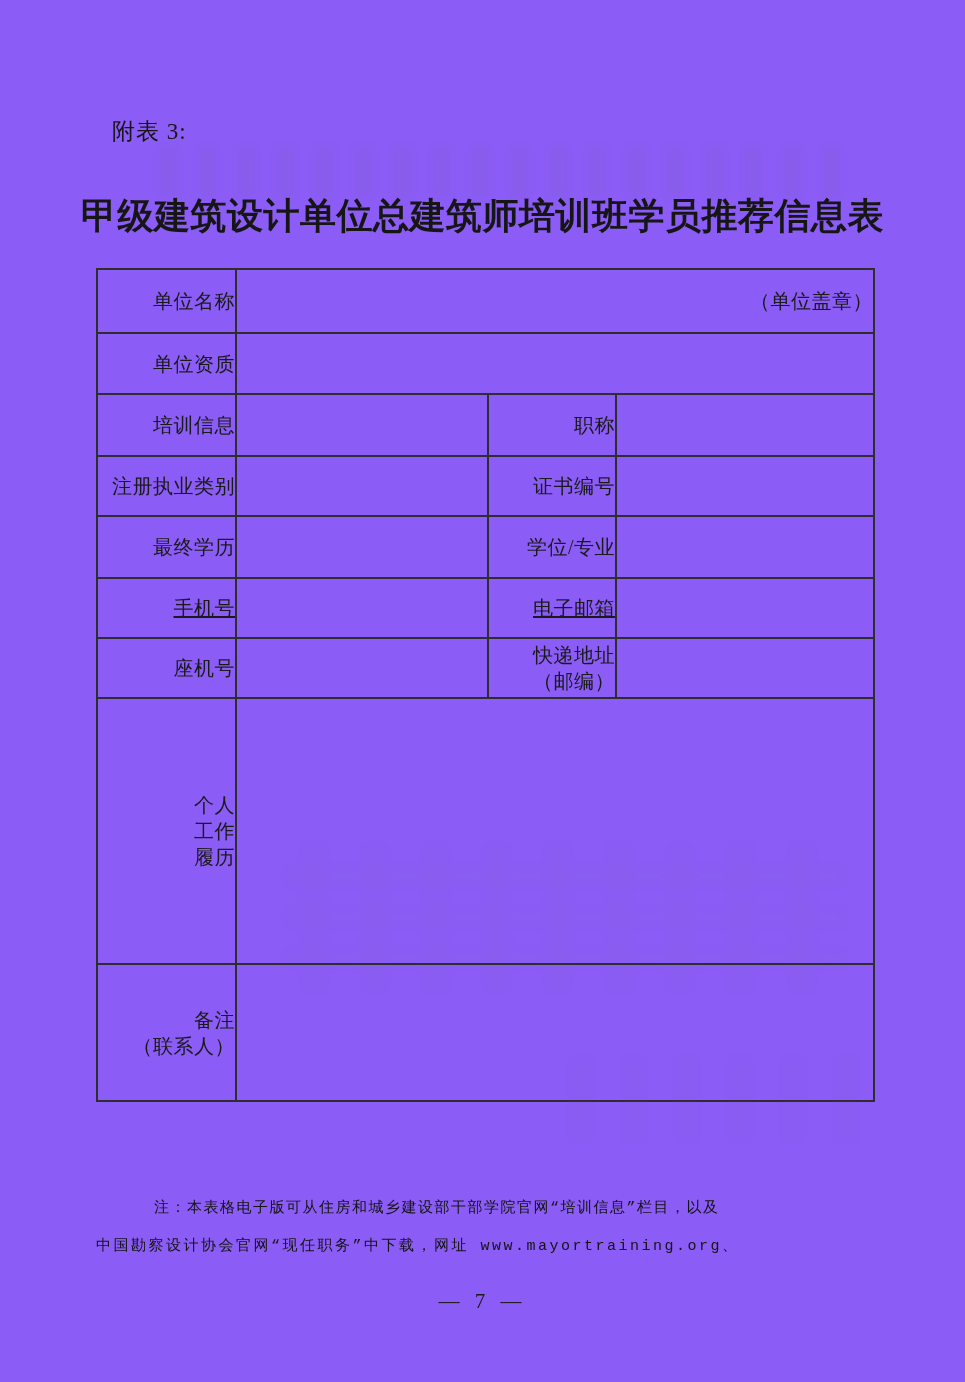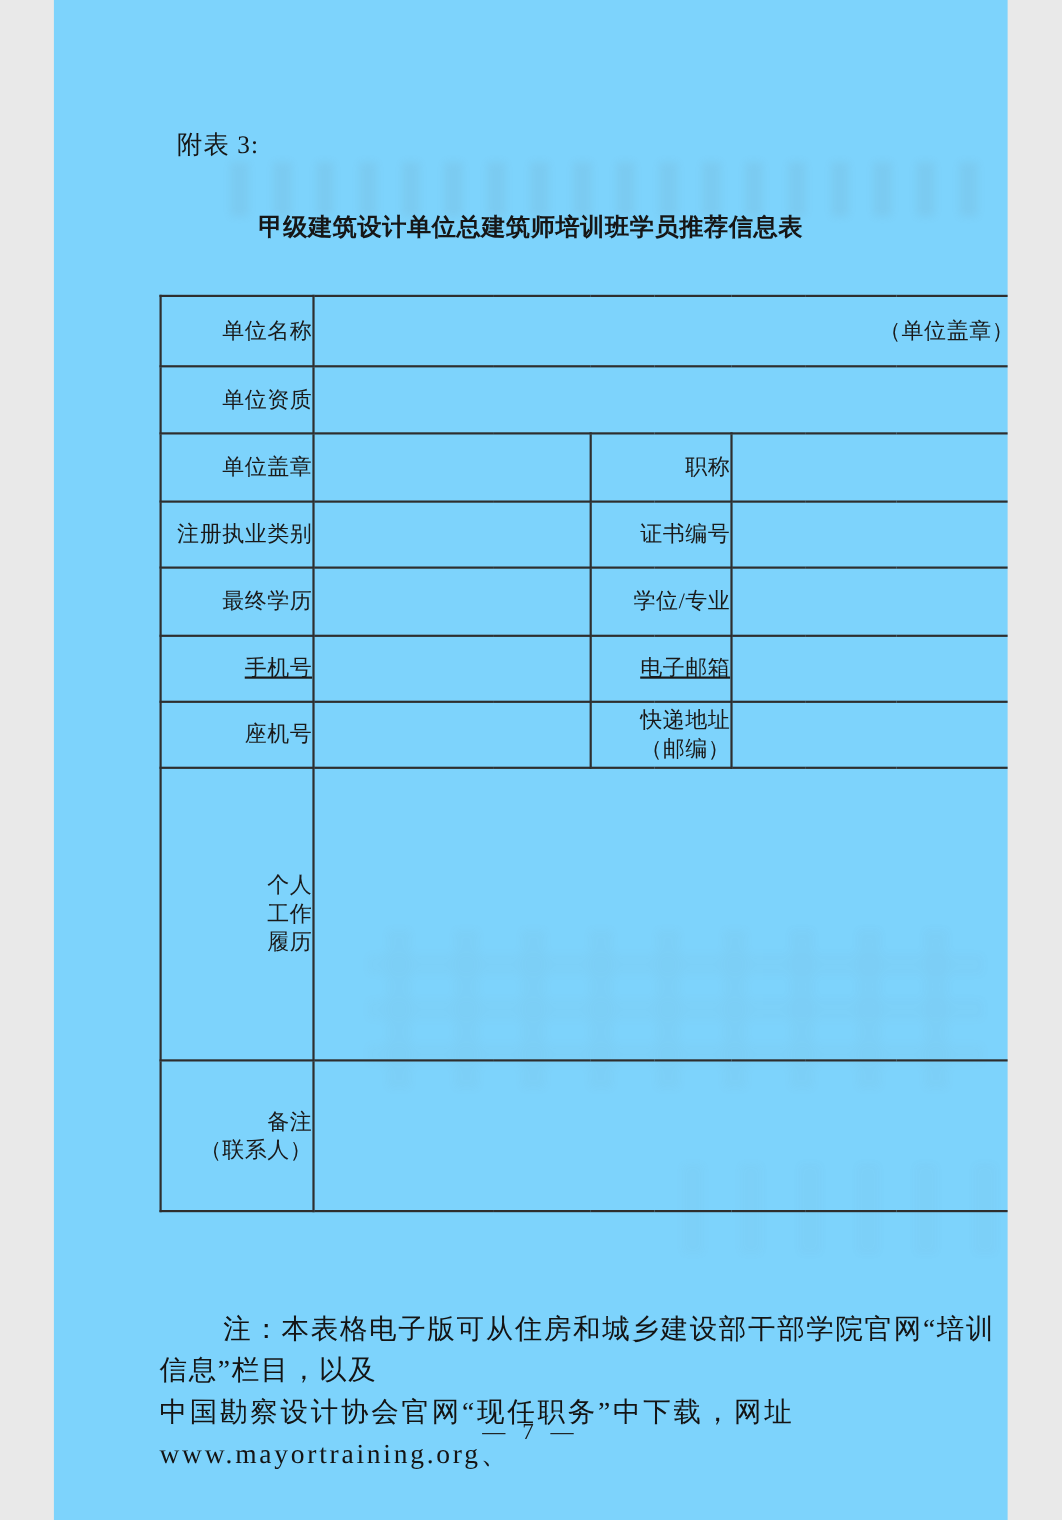--- a/index.html
+++ b/index.html
@@ -1,18 +1,18 @@
 <!DOCTYPE html>
 <html><head>
 <meta charset="utf-8">
 <style>
   html,body { margin:0; padding:0; background:#e9e9e9; }
   .page {
-    position:relative; width:867px; height:1382px; margin:0 auto;
-    background:#7dd3fc; overflow:hidden;
+    position:relative; width:965px; height:1382px; margin:0 auto;
+    background:#8b5cf6; overflow:hidden;
     font-family:"Liberation Serif","DejaVu Serif",serif; color:#161616;
   }
   
   .ghost { position:absolute; filter:blur(4px); pointer-events:none; }
   .ghost-title-band {
     left:150px; top:147px; width:700px; height:50px; opacity:.085; border-radius:6px;
     background:repeating-linear-gradient(90deg, rgba(120,120,120,0) 0 10px,
       rgba(105,105,105,.85) 10px 27px, rgba(120,120,120,0) 27px 39px);
   }
   .ghost-mid {
@@ -23,21 +23,21 @@
   }
   .ghost-bottom {
     left:555px; top:1058px; width:305px; height:82px; opacity:.045;
     background:repeating-linear-gradient(90deg, rgba(130,130,130,0) 0 16px,
       rgba(115,115,115,.65) 16px 36px, rgba(130,130,130,0) 36px 53px);
   }
 
   .appendix { position:absolute; left:112px; top:116px; font-size:23px; letter-spacing:1px; }
   .title {
     position:absolute; left:0; right:0; top:192px; margin:0; text-align:center;
-    font-size:22px; font-weight:bold; letter-spacing:.5px;
+    font-size:36px; font-weight:bold; letter-spacing:.5px;
     font-family:"Liberation Sans","DejaVu Sans",sans-serif;
   }
 
   table.form {
     position:absolute; left:96px; top:268px; width:777px;
     border-collapse:collapse; table-layout:fixed;
   }
   table.form td {
     border:2px solid #2e2e2e; padding:0; text-align:right; vertical-align:middle;
     font-size:20px; color:#1a1a1a; letter-spacing:.5px; line-height:1.3;
@@ -51,21 +51,21 @@
   tr.r5  td { height:58px; }
   tr.r6  td { height:60px; }
   tr.r7  td { height:58px;text-decoration:underline; }
   tr.r8  td { height:58px; }
   tr.r9  td { height:264px; }
   tr.r10 td { height:135px; }
   td.tight { letter-spacing:0; }
 
   .note {
     position:absolute; left:96px; top:1190px; width:779px;
-    font-size:25px; line-height:38px; color:#141414;
+    font-size:15px; line-height:38px; color:#141414;font-family:Liberation Mono, monospace;
   }
   .note .l1 { text-indent:58px; letter-spacing:1.5px; }
   .note .l2 { letter-spacing:2.5px; }
   .note .l3 { letter-spacing:.5px; }
 
   .pageno {
     position:absolute; left:0; right:0; top:1289px; text-align:center;
     font-size:21px; letter-spacing:5px; color:#1a1a1a;
   }
 </style>
@@ -95,21 +95,21 @@
     <tbody>
         <tr class="r1">
       <td>单位名称</td>
       <td colspan="7">（单位盖章）</td>
     </tr>
     <tr class="r2">
       <td>单位资质</td>
       <td colspan="7"></td>
     </tr>
     <tr class="r4">
-      <td>单位盖章</td>
+      <td>培训信息</td>
       <td colspan="2"></td>
       <td colspan="2">职称</td>
       <td colspan="3"></td>
     </tr>
     <tr class="r5">
       <td class="tight">注册执业类别</td>
       <td colspan="2"></td>
       <td colspan="2">证书编号</td>
       <td colspan="3"></td>
     </tr>

